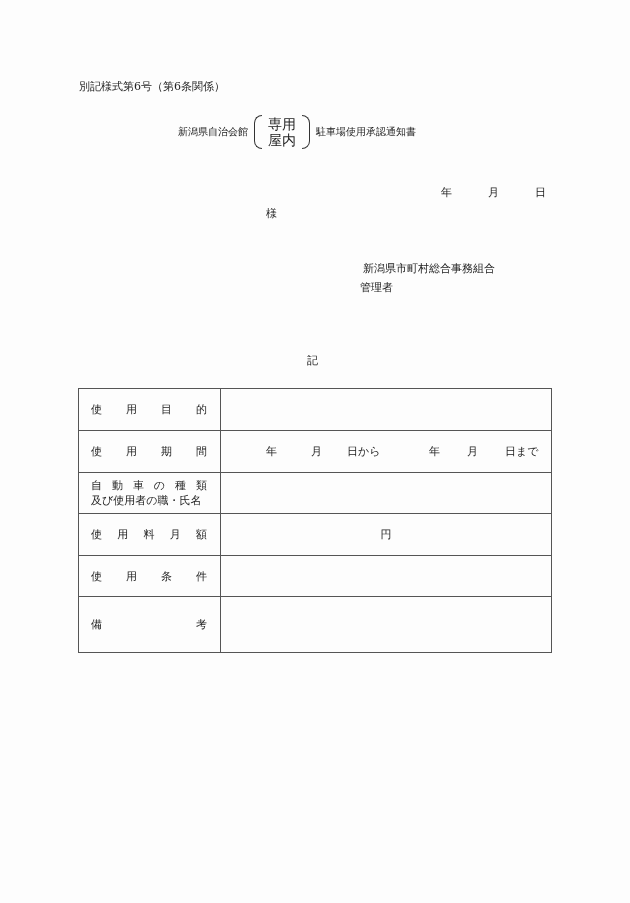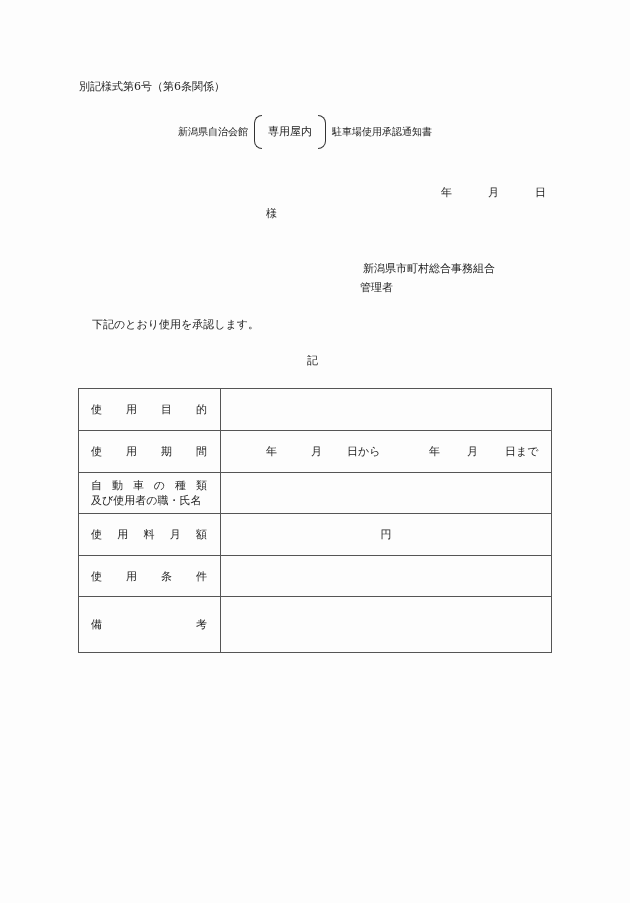--- a/index.html
+++ b/index.html
@@ -14,21 +14,21 @@
     .abs { position: absolute; white-space: nowrap; font-size: 11px; line-height: 14px; }
 
     #form-number { left: 79px; top: 80px; }
 
     #title-row { left: 178px; top: 114px; height: 36px; display: flex; align-items: center; }
     #title-row .t { font-size: 10px; }
     .bracket-group { display: flex; align-items: center; margin: 0 6px; }
     .paren { width: 8px; height: 34px; border: 1.2px solid #333; }
     .paren.left { border-right: none; border-radius: 8px 0 0 8px; }
     .paren.right { border-left: none; border-radius: 0 8px 8px 0; }
-    .bracket-opts { display: flex; flex-direction: row; align-items: center; margin: 12px 6px; font-size: 11px; line-height: 16px; }
+    .bracket-opts { display: flex; flex-direction: column; align-items: center; margin: 12px 6px; font-size: 14px; line-height: 16px; }
 
     #date-year { left: 441px; top: 186px; }
     #date-month { left: 488px; top: 186px; }
     #date-day { left: 535px; top: 186px; }
     #addressee { left: 266px; top: 207px; }
 
     #issuer-org { left: 347px; top: 262px; margin-left: 16px; }
     #issuer-title { left: 360px; top: 281px; font-family: Liberation Mono, monospace; }
 
     #body-text { left: 92px; top: 318px; }
@@ -70,21 +70,20 @@
 
   <div class="abs" id="date-year">年</div>
   <div class="abs" id="date-month">月</div>
   <div class="abs" id="date-day">日</div>
 
   <div class="abs" id="addressee">様</div>
 
   <div class="abs" id="issuer-org">新潟県市町村総合事務組合</div>
   <div class="abs" id="issuer-title">管理者</div>
 
-  <div class="abs" id="body-text">下記のとおり使用を承認します。</div>
   <div class="abs" id="ki">記</div>
 
   <table>
     <tbody>
         <tr style="height:42px">
       <td class="label">
         <div class="spread">
           <span>使</span>
           <span>用</span>
           <span>目</span>

